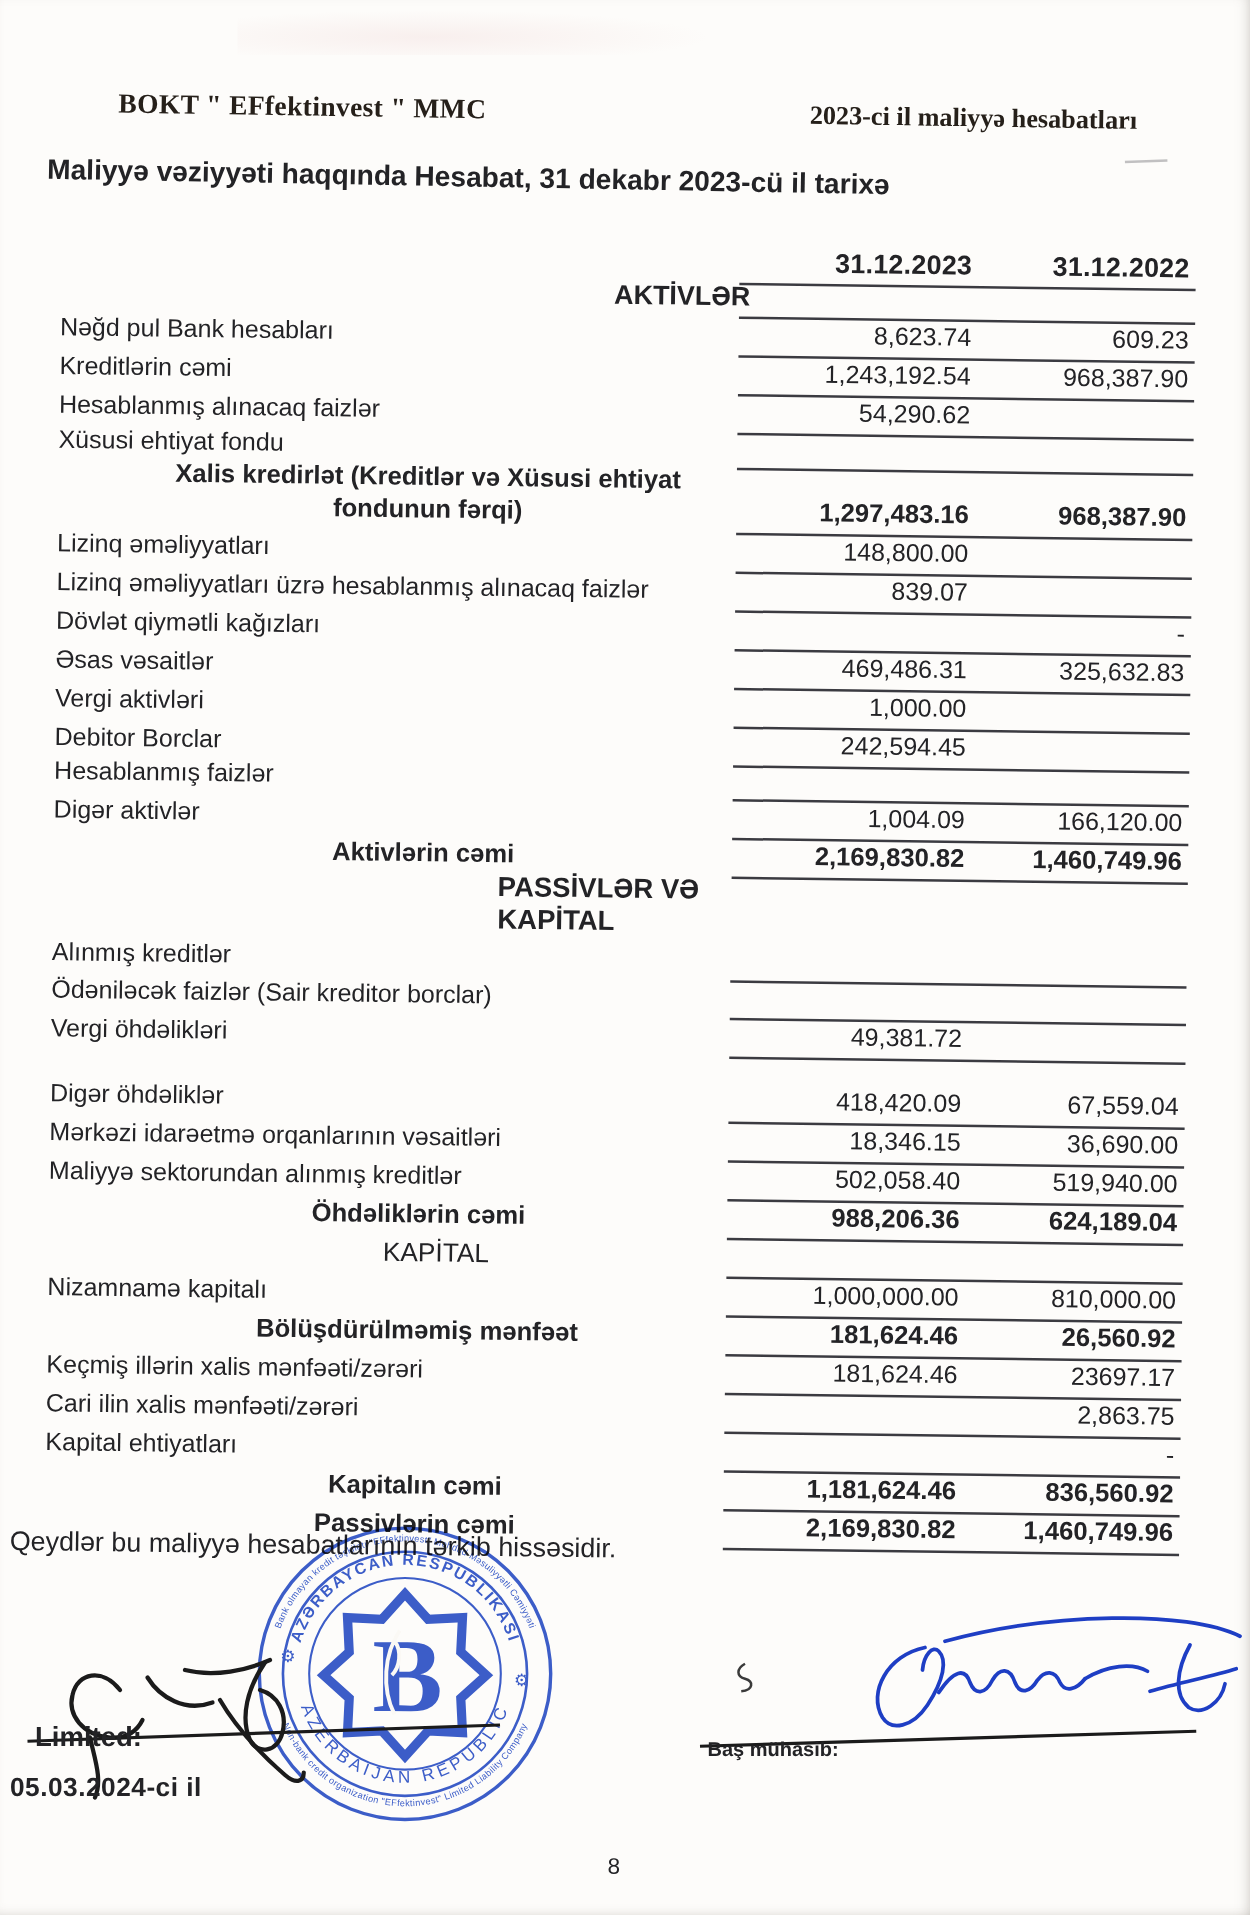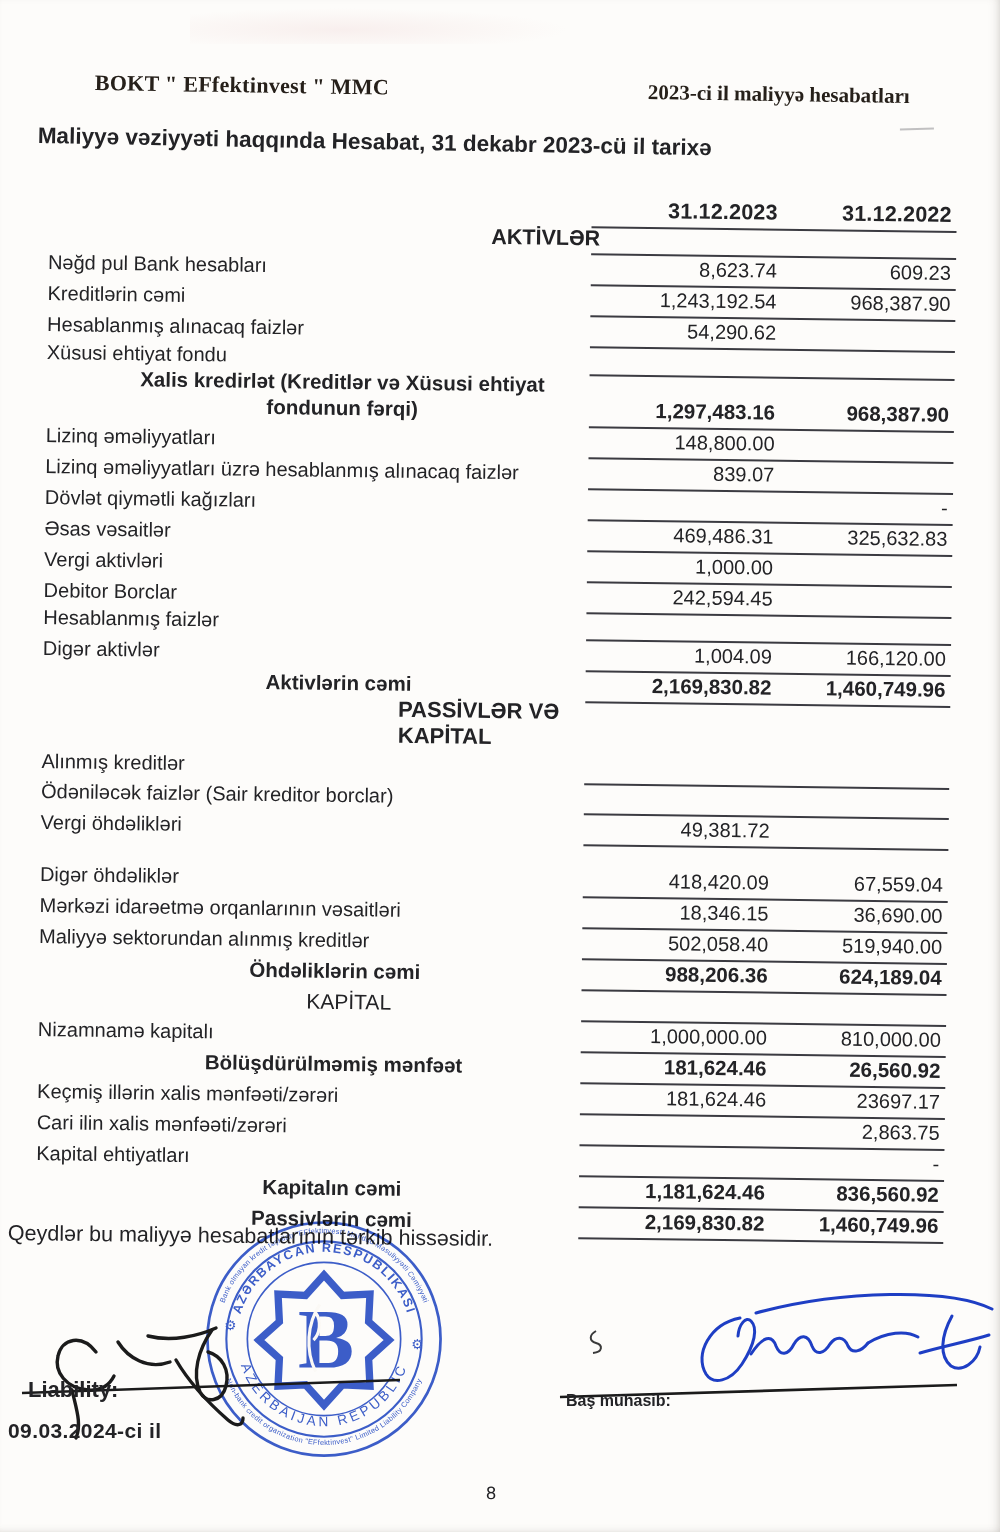--- a/index.html
+++ b/index.html
@@ -330,17 +330,17 @@
       <path d="M751 1354 C763 1336 772 1334 776 1346 C780 1356 788 1356 794 1344 C800 1334 808 1334 812 1346 C816 1356 824 1354 830 1344 C836 1336 844 1336 848 1346 C852 1354 861 1352 868 1343"></path>
       <path d="M868 1343 C886 1332 906 1330 918 1337"></path>
       <path d="M756 1313 C840 1290 950 1288 992 1309"></path>
       <path d="M952 1316 C941 1336 939 1356 951 1366 C962 1373 977 1362 980 1347"></path>
       <path d="M920 1353 C944 1346 970 1341 989 1335"></path>
     </g>
     <path d="M596 1331 C589 1335 589 1341 596 1343 C603 1345 603 1352 593 1353" stroke="#3a3a3a" stroke-width="2" fill="none"></path>
     <path d="M384 997 C390 994 396 992 399 994" stroke="#55486a" stroke-width="2" fill="none"></path>
   </svg>
 
-  <div class="lab-direktor">Liability:</div>
-  <div class="lab-date">09.03.2024-ci  il</div>
+  <div class="lab-direktor">Limited:</div>
+  <div class="lab-date">05.03.2024-ci  il</div>
   <div class="lab-bas">Baş mühasib:</div>
   <div class="pagenum">8</div>
 </div>
 
 </body></html>

